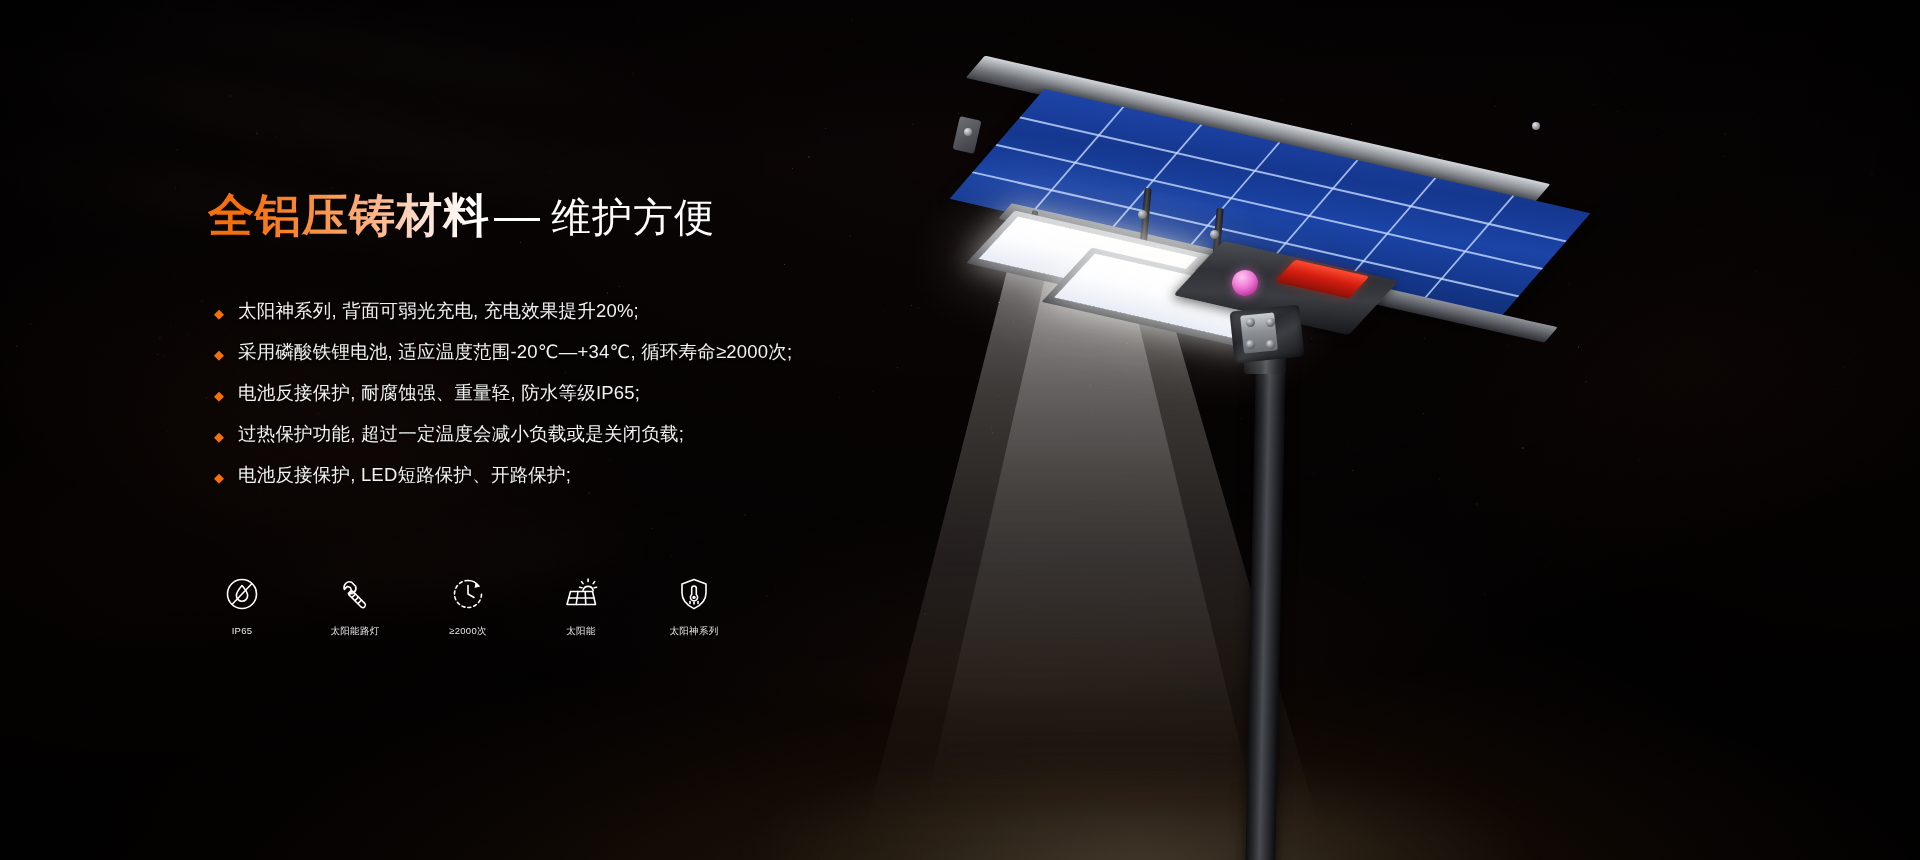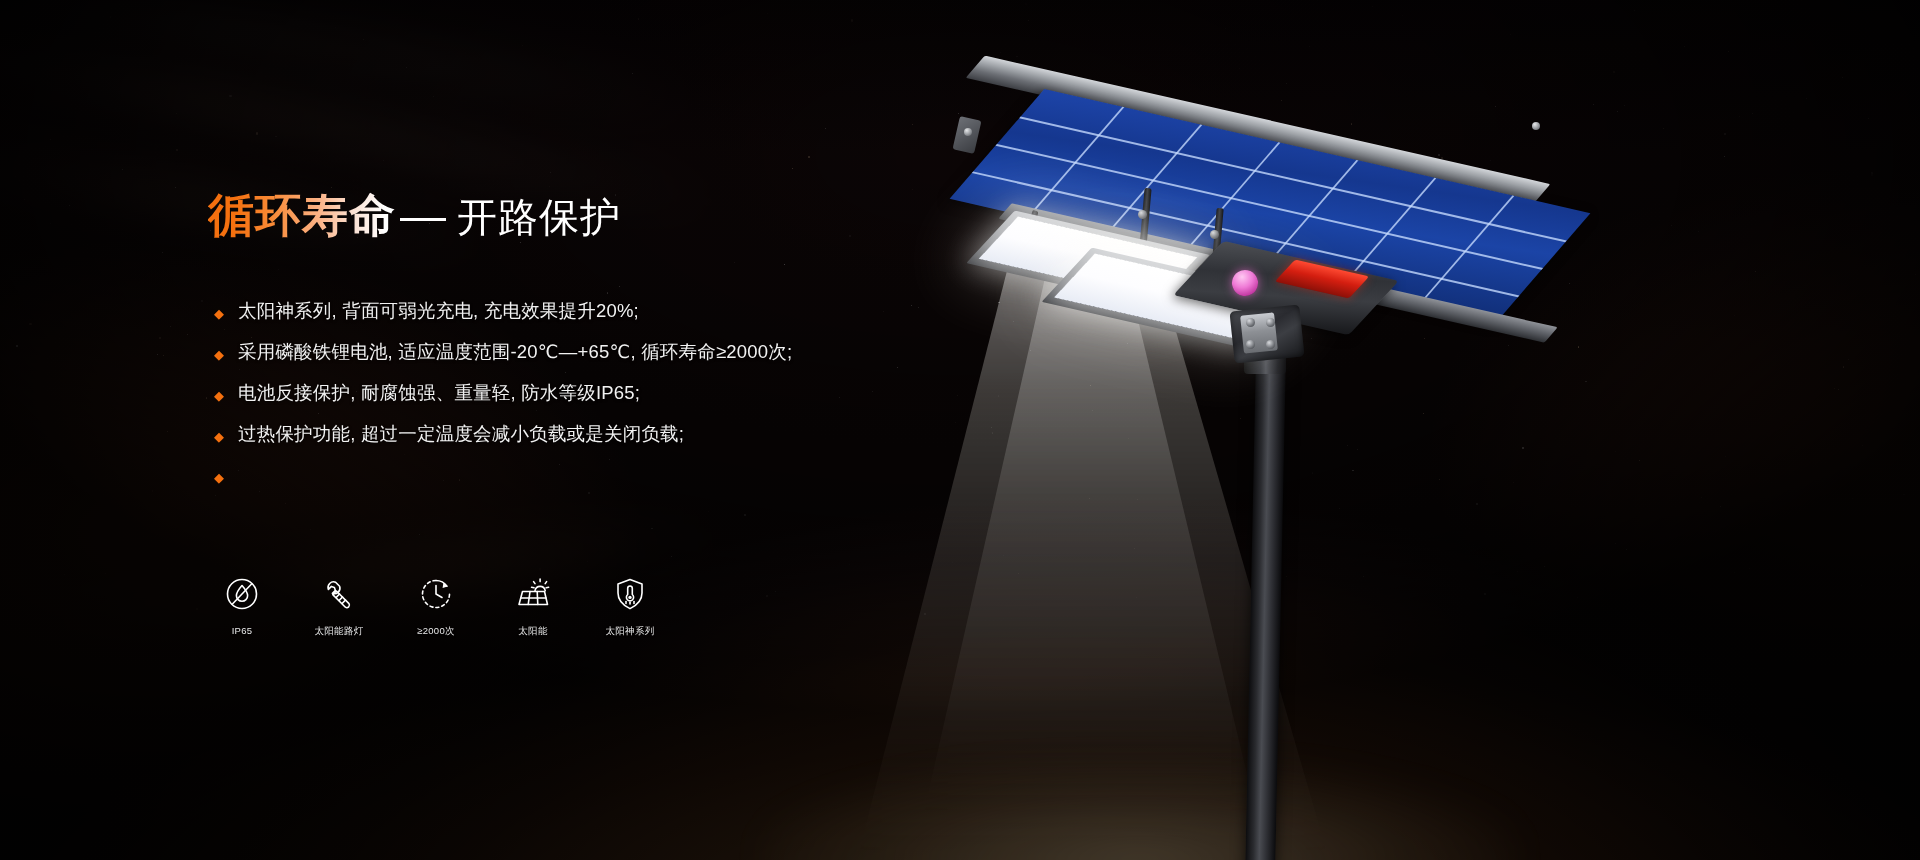--- a/index.html
+++ b/index.html
@@ -63,21 +63,21 @@
   .title .sub  { color:#ffffff; font-weight:500; font-size:40px; }
 
   .bullets { position:absolute; left:214px; top:300px; }
   .bullet { display:flex; align-items:flex-start; height:41px; }
   .bullet .marker { color:#f4700f; font-size:13px; line-height:20px; width:24px; flex:0 0 24px;
                     transform:translateY(4px); }
   .bullet .text { color:#f2f2f2; font-size:18.5px; line-height:22px; letter-spacing:.2px;
                   font-weight:400; white-space:nowrap; text-shadow:0 1px 3px rgba(0,0,0,.8); }
 
   
-  .features { position:absolute; left:212px; top:572px; display:flex; gap:37px; }
+  .features { position:absolute; left:212px; top:572px; display:flex; gap:53px; }
   .feature { width:60px; display:flex; flex-direction:column; align-items:center; }
   .feature .glyph { width:44px; height:44px; display:flex; align-items:center; justify-content:center; }
   .feature .glyph svg { display:block; }
   .feature .cap { margin-top:9px; color:#e9e9e9; font-size:9.5px; letter-spacing:.3px;
                   white-space:nowrap; text-shadow:0 1px 2px rgba(0,0,0,.9); }
 
   
   .product { position:absolute; left:880px; top:60px; width:1040px; height:800px; z-index:5; }
 
   
@@ -505,41 +505,42 @@
     <div class="bracket"></div>
     <div class="bracket-plate"></div>
     <div class="bolt" style="left:366px; top:258px;"></div>
     <div class="bolt" style="left:386px; top:258px;"></div>
     <div class="bolt" style="left:366px; top:280px;"></div>
     <div class="bolt" style="left:386px; top:280px;"></div>
   </div>
 
   <div class="content">
 
-    <h1 class="title"><span class="brand">循环寿命</span><span class="dash">—</span><span class="sub">开路保护</span></h1>
+    <h1 class="title"><span class="brand">全铝压铸材料</span><span class="dash">—</span><span class="sub">维护方便</span></h1>
 
     <ul class="bullets" id="bullets">
         <li class="bullet">
           <span class="marker">◆</span>
           <span class="text">太阳神系列, 背面可弱光充电, 充电效果提升20%;</span>
         </li>
         <li class="bullet">
           <span class="marker">◆</span>
-          <span class="text">采用磷酸铁锂电池, 适应温度范围-20℃—+65℃, 循环寿命≥2000次;</span>
+          <span class="text">采用磷酸铁锂电池, 适应温度范围-20℃—+34℃, 循环寿命≥2000次;</span>
         </li>
         <li class="bullet">
           <span class="marker">◆</span>
           <span class="text">电池反接保护, 耐腐蚀强、重量轻, 防水等级IP65;</span>
         </li>
         <li class="bullet">
           <span class="marker">◆</span>
           <span class="text">过热保护功能, 超过一定温度会减小负载或是关闭负载;</span>
         </li>
         <li class="bullet">
           <span class="marker">◆</span>
+          <span class="text">电池反接保护, LED短路保护、开路保护;</span>
         </li>
       </ul>
 
     <div class="features" id="features">
         <div class="feature">
           <div class="glyph">
             <svg width="40" height="40" viewBox="0 0 40 40">
               <circle cx="20" cy="20" r="14.5" stroke="#ffffff" stroke-width="1.6" fill="none" stroke-linecap="round" stroke-linejoin="round"></circle>
               <path d="M20 11.5c0 0 -5.6 6.4 -5.6 10.2a5.6 5.6 0 0 0 11.2 0c0 -3.8 -5.6 -10.2 -5.6 -10.2z" stroke="#ffffff" stroke-width="1.6" fill="none" stroke-linecap="round" stroke-linejoin="round"></path>
               <line x1="10.2" y1="30.2" x2="29.8" y2="9.8" stroke="#ffffff" stroke-width="1.6" fill="none" stroke-linecap="round" stroke-linejoin="round"></line>

